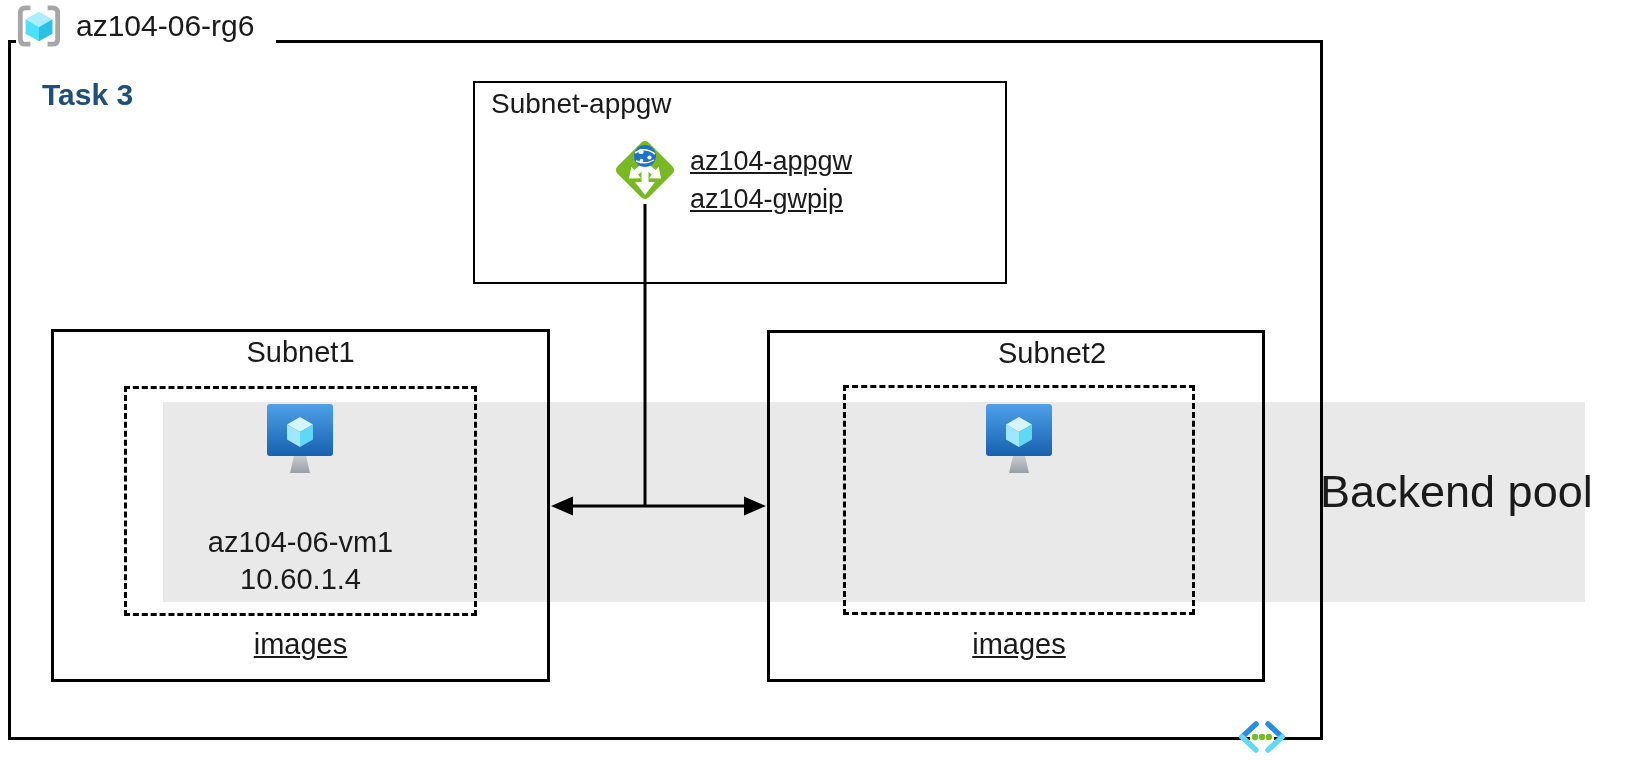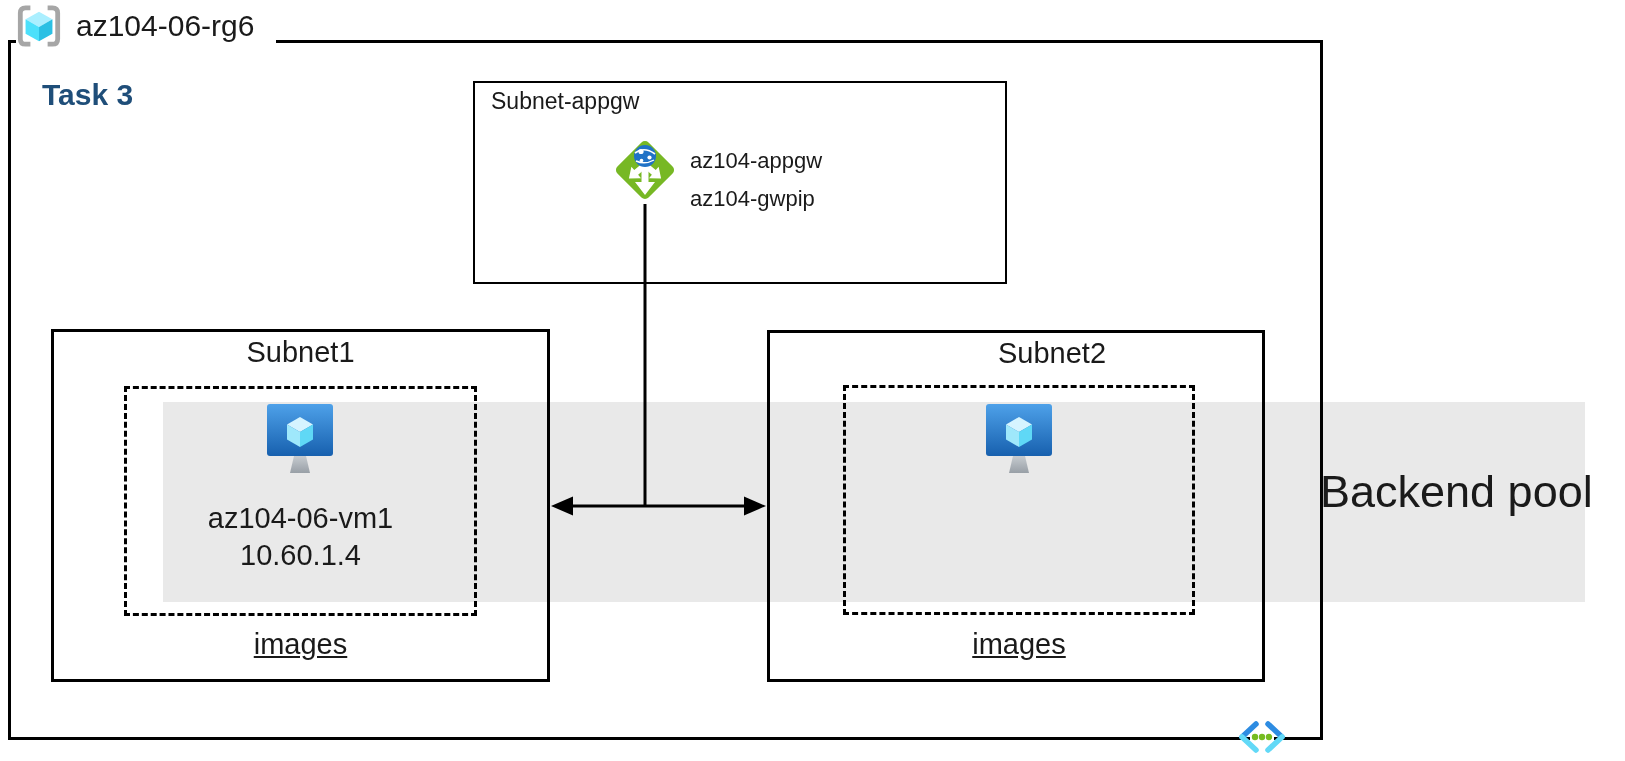--- a/index.html
+++ b/index.html
@@ -21,38 +21,38 @@
   .rg-label{position:absolute;left:16px;top:2px;height:48px;display:flex;align-items:center;gap:14px;background:#ffffff;padding:0 22px 0 0;z-index:4;}
   .rg-label .title{font-size:30px;line-height:48px;color:var(--text);white-space:nowrap;}
 
   .task{position:absolute;left:42px;top:78px;font-size:30px;font-weight:bold;color:var(--task-text);z-index:4;}
 
   .solid-box{position:absolute;border:3px solid var(--line);background:transparent;z-index:3;}
   .appgw-box{left:473px;top:81px;width:534px;height:203px;border-width:2.5px;background:transparent;}
   .subnet1-box{left:51px;top:329px;width:499px;height:353px;}
   .subnet2-box{left:767px;top:330px;width:498px;height:352px;}
 
-  .appgw-label{position:absolute;left:491px;top:88px;font-size:23px;z-index:4;}
+  .appgw-label{position:absolute;left:491px;top:88px;font-size:28px;z-index:4;}
   .subnet-title{position:absolute;font-size:29px;text-align:center;z-index:4;}
   .subnet1-title{left:51px;top:336px;width:499px;}
   .subnet2-title{left:767px;top:337px;width:498px;margin-left:36px;}
 
   .dashed-box{position:absolute;border:3px dashed var(--line);background:transparent;z-index:3;}
   .dashed1{left:124px;top:386px;width:353px;height:230px;}
   .dashed2{left:843px;top:385px;width:352px;height:230px;}
 
   .icon{position:absolute;z-index:4;display:block;}
   .appgw-icon{left:611px;top:136px;}
   .vm1-icon{left:267px;top:404px;}
   .vm2-icon{left:986px;top:404px;}
   .vnet-icon{left:1236px;top:719px;z-index:5;}
 
-  .appgw-text{position:absolute;left:690px;top:142px;font-size:22px;line-height:38px;z-index:4;}
+  .appgw-text{position:absolute;left:690px;top:142px;font-size:27px;line-height:38px;z-index:4;text-decoration:underline;}
   .vm-text{position:absolute;font-size:29px;line-height:37px;text-align:center;z-index:4;}
-  .vm1-text{left:124px;top:500px;width:353px;}
+  .vm1-text{left:124px;top:524px;width:353px;}
   .vm2-text{left:843px;top:500px;width:352px;}
 
   .caption{position:absolute;font-size:29px;text-align:center;z-index:4;text-decoration:underline;}
   .caption-images{left:124px;top:628px;width:353px;}
   .caption-videos{left:843px;top:628px;width:352px;}
 
   .backend-pool{position:absolute;left:1320px;top:466px;width:280px;font-size:45px;text-align:left;z-index:4;}
 
   .overlay{position:absolute;left:0;top:0;width:1625px;height:761px;z-index:3;pointer-events:none;}
 </style>

